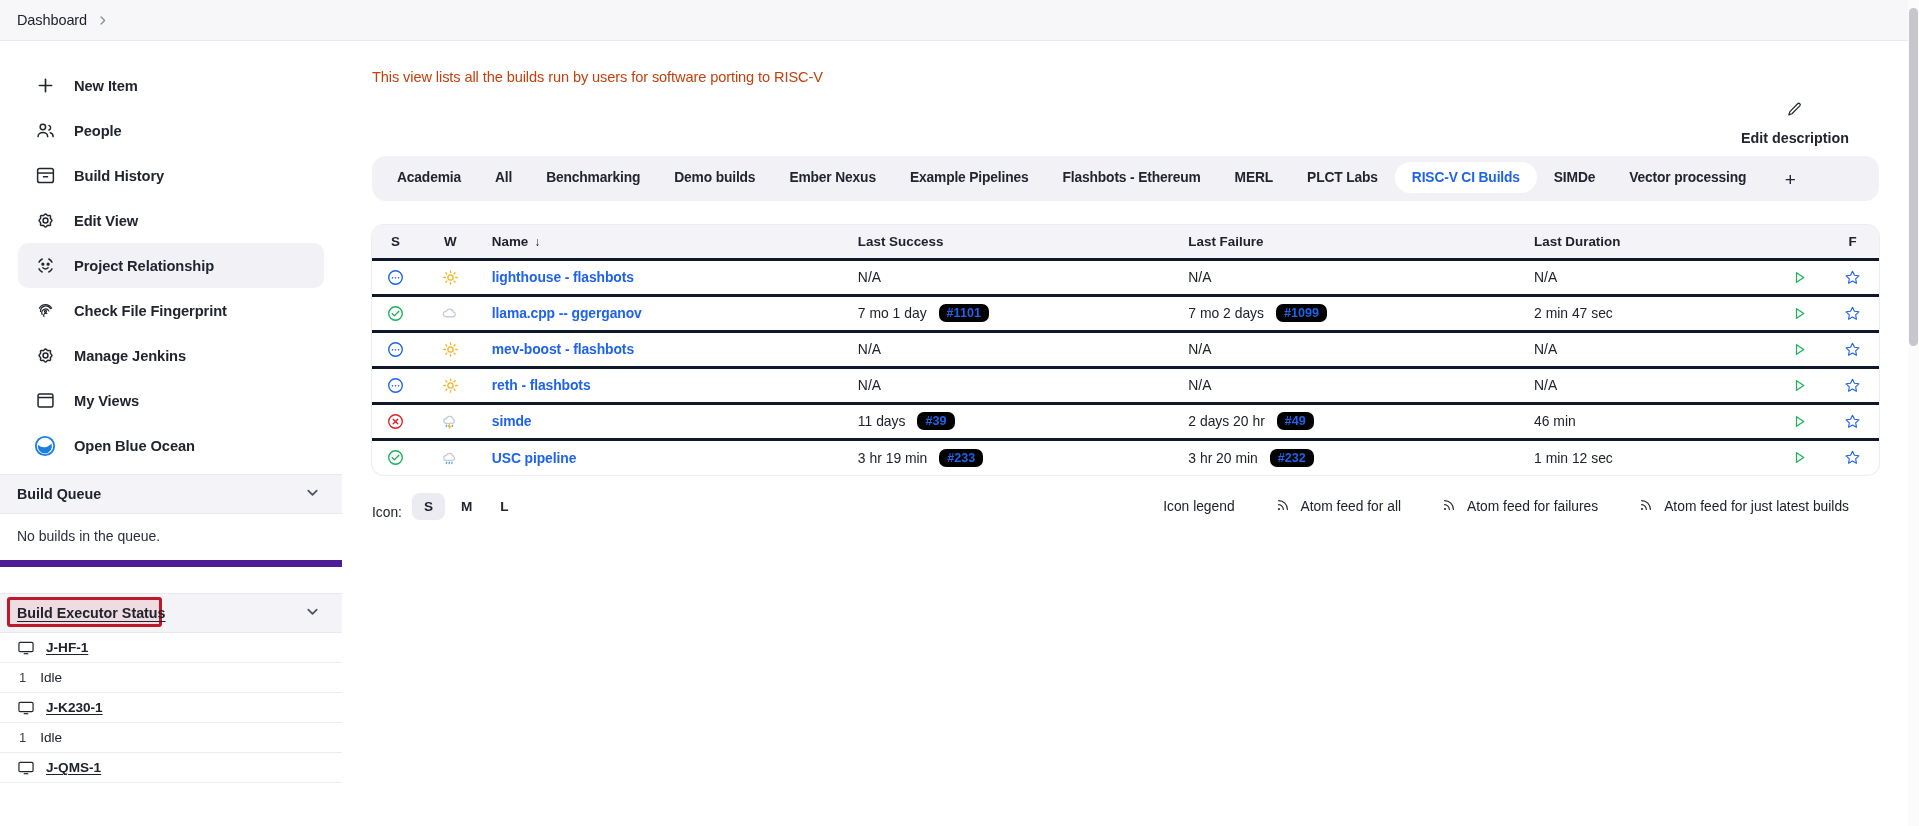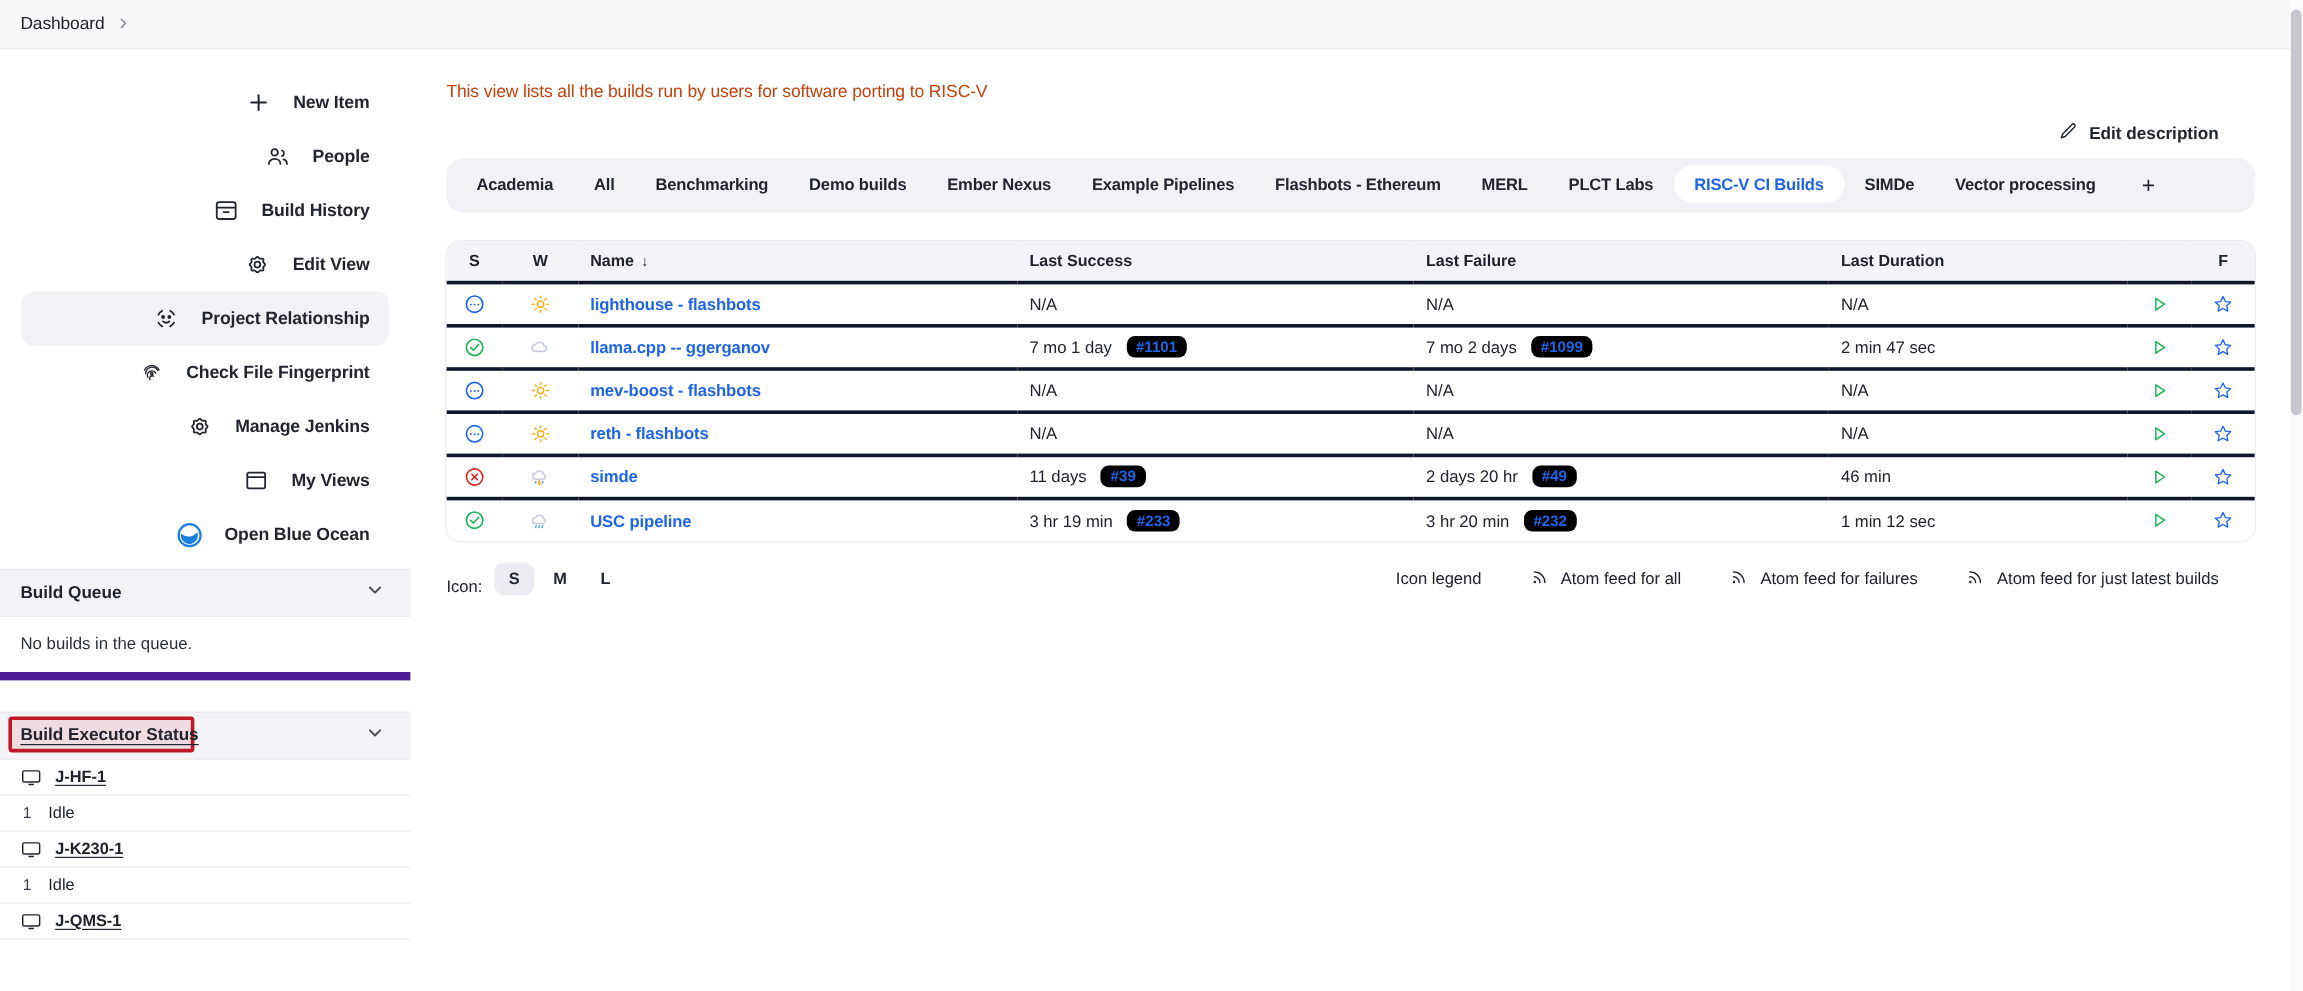--- a/index.html
+++ b/index.html
@@ -29,21 +29,20 @@
   #page { display: flex; height: 785px; }
 
   
   #sidebar { width: 342px; flex: 0 0 342px; position: relative; }
   .nav-list { padding: 22px 18px 0 18px; }
   .nav-item {
     display: flex; align-items: center; gap: 18px;
     height: 45px; padding: 0 16px;
     border-radius: 10px;
     cursor: pointer;
-    justify-content: flex-end;
   }
   .nav-item.active { background: #f2f2f6; }
   .nav-item .label { font-size: 14.7px; font-weight: 600; color: #22252f; letter-spacing:-.1px;}
   .nav-icon { width: 22px; height: 22px; display:flex; align-items:center; justify-content:center; flex:0 0 22px;}
   .nav-icon svg { display:block; }
 
   .panel-head {
     background: #f4f4f8;
     border-top: 1px solid #e9e9ee;
     border-bottom: 1px solid #e9e9ee;
@@ -95,21 +94,21 @@
   .exec-status .num { font-size:13px; color:#3a3e4a; }
   .exec-status .st { font-size:13.6px; color:#20232d; }
 
   
   #main { flex: 1; padding: 28px 40px 0 30px; position: relative; min-width: 0; }
   #view-desc { font-size: 14.6px; color: #c2410c; letter-spacing:-.1px; }
 
   #edit-desc-row { display:flex; justify-content:flex-end; margin-top: 16px; padding-right: 30px;}
   #edit-desc-link {
     display:flex; align-items:center; gap:9px;
-    font-size:14.3px; font-weight:700; color:#22252f; cursor:pointer;
+    font-size:14.3px; font-weight:700; color:#22252f; cursor:pointer;flex-direction:column;
   }
 
   
   #tab-bar {
     margin-top: 10px;
     background: #f2f2f6;
     border-radius: 14px;
     padding: 6px 8px 8px 8px;
     display: flex; flex-wrap: wrap; align-items: center;
   }

